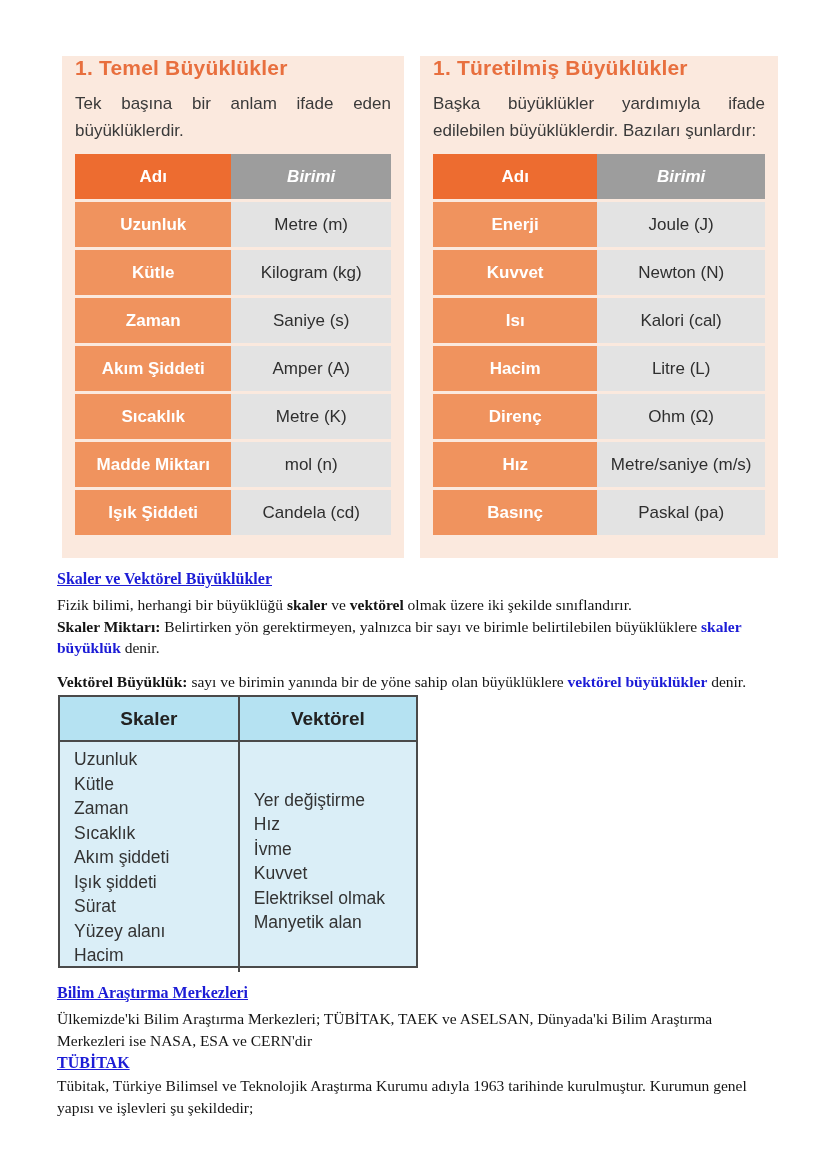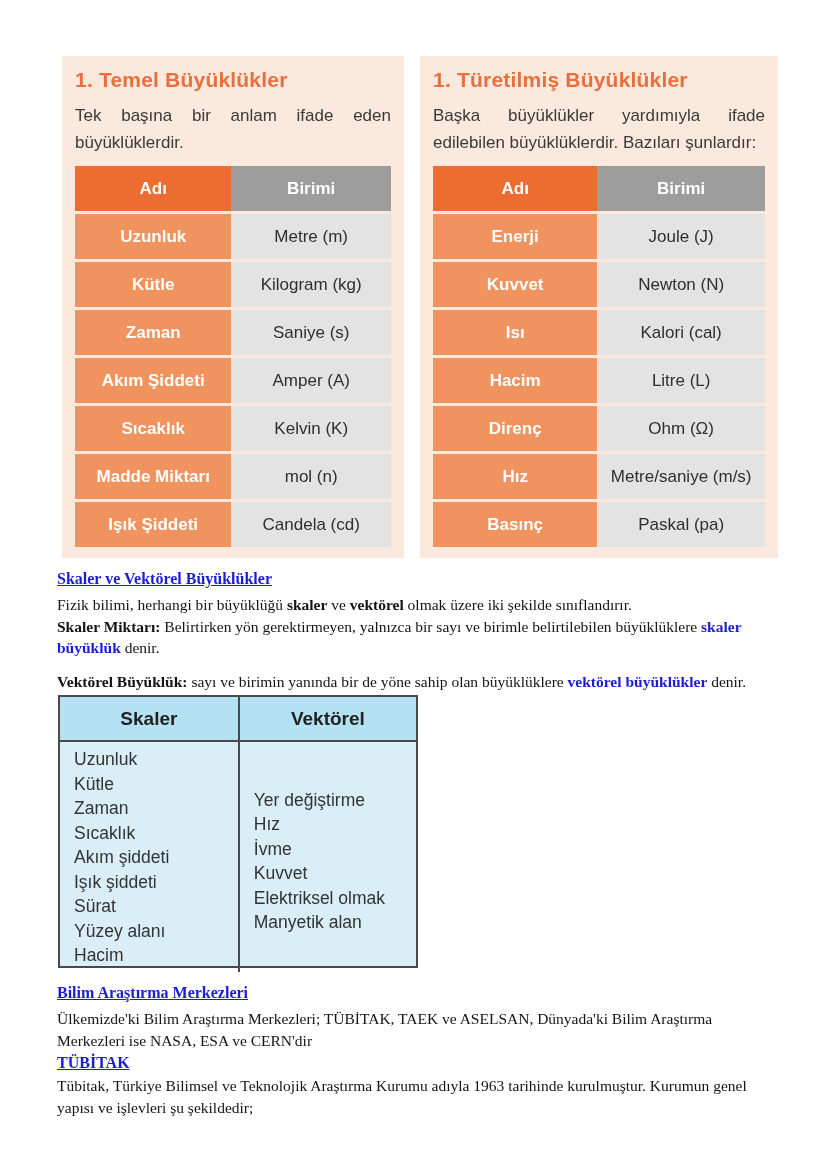--- a/index.html
+++ b/index.html
@@ -15,30 +15,30 @@
     --blue-body:#daeef7;
     --blue-border:#4a4a4a;
   }
   *{box-sizing:border-box;margin:0;padding:0;}
   html,body{width:828px;height:1171px;background:#ffffff;}
   body{font-family:"Liberation Sans",sans-serif;position:relative;overflow:hidden;}
 
   .page{position:relative;width:828px;height:1171px;background:#ffffff;}
 
   
-  .panel{position:absolute;top:56px;height:502px;background:var(--panel-bg);padding:12px 13px;}
+  .panel{position:absolute;top:56px;height:502px;background:var(--panel-bg);padding:0 13px;}
   #panel-left{left:62px;width:342px;}
   #panel-right{left:420px;width:358px;}
   .panel-heading{color:var(--heading-orange);font-size:21px;font-weight:bold;letter-spacing:.2px;}
   .panel-desc{margin-top:10px;font-size:17px;line-height:27px;color:#3a3a3a;text-align:justify;}
   .qty-table{width:100%;border-collapse:separate;border-spacing:0 3px;margin-top:7px;table-layout:fixed;}
   .qty-table th,.qty-table td{height:45px;text-align:center;vertical-align:middle;font-size:17px;}
   .qty-table .c-name{width:49.5%;}
   .qty-table thead .c-name{background:var(--cell-orange-header);color:#fff;font-weight:bold;}
-  .qty-table thead .c-unit{background:var(--cell-gray-header);color:#fff;font-weight:bold;}
+  .qty-table thead .c-unit{background:var(--cell-gray-header);color:#fff;font-weight:bold;font-style:italic;}
   .qty-table tbody .c-name{background:var(--cell-orange-row);color:#fff;font-weight:bold;}
   .qty-table tbody .c-unit{background:var(--cell-gray-row);color:var(--text-dark);}
 
   
   .doc-block{position:absolute;left:57px;width:716px;font-family:"Liberation Serif",serif;color:#141414;}
   .doc-heading{display:inline-block;color:var(--link-blue);font-size:16px;font-weight:bold;text-decoration:underline;font-family:"Liberation Serif",serif;}
   .doc-par{font-size:15.5px;line-height:21.5px;margin-top:6px;}
   .seg-b{font-weight:bold;}
   .seg-bb{font-weight:bold;color:var(--link-blue);}
 
@@ -84,21 +84,21 @@
         <tr>
             <td class="c-name">Zaman</td>
             <td class="c-unit">Saniye (s)</td>
           </tr>
         <tr>
             <td class="c-name">Akım Şiddeti</td>
             <td class="c-unit">Amper (A)</td>
           </tr>
         <tr>
             <td class="c-name">Sıcaklık</td>
-            <td class="c-unit">Kelvin (K)</td>
+            <td class="c-unit">Metre (K)</td>
           </tr>
         <tr>
             <td class="c-name">Madde Miktarı</td>
             <td class="c-unit">mol (n)</td>
           </tr>
         <tr>
             <td class="c-name">Işık Şiddeti</td>
             <td class="c-unit">Candela (cd)</td>
           </tr>
       </tbody>

